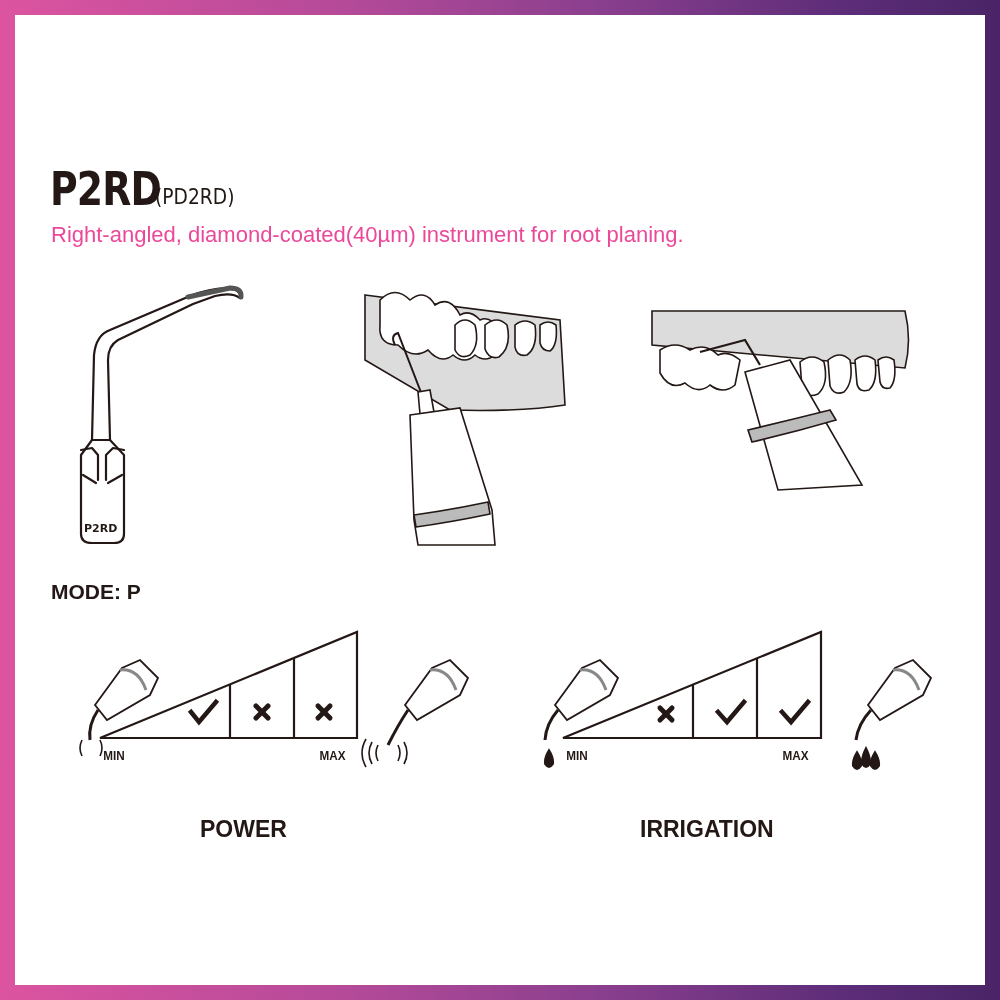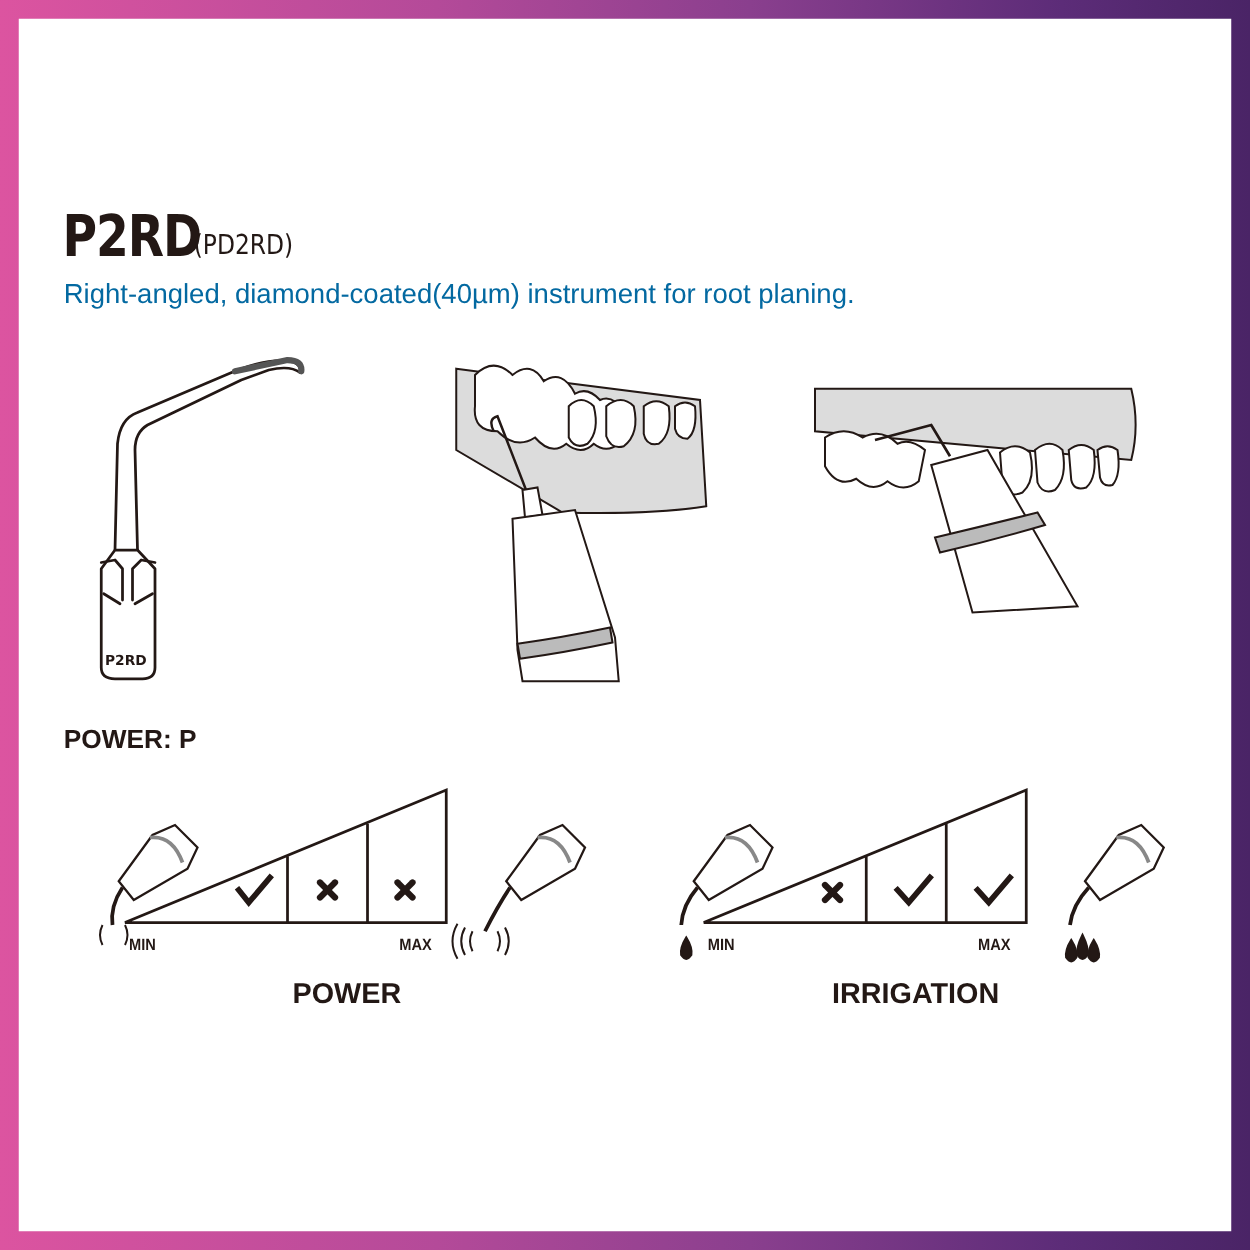--- a/index.html
+++ b/index.html
@@ -5,24 +5,24 @@
   html,body{margin:0;padding:0;}
   body{width:1000px;height:1000px;position:relative;overflow:hidden;
     background:linear-gradient(90deg,#dc54a0 0%,#b44a99 35%,#8a3f8e 60%,#5c2c78 85%,#4a2466 100%);
     font-family:"Liberation Sans",sans-serif;color:#231815;}
   .card{position:absolute;left:15px;top:15px;width:970px;height:970px;background:#fff;}
   .title{position:absolute;left:50px;top:166px;display:flex;align-items:flex-end;}
   .title .main{font-family:"DejaVu Sans",sans-serif;font-weight:bold;font-size:46px;letter-spacing:-1px;
     transform:scaleX(0.82);transform-origin:left bottom;line-height:1;color:#231815;margin-right:-30px;}
   .title .sub{font-family:"DejaVu Sans",sans-serif;font-size:22px;line-height:1;color:#231815;padding-bottom:4px;
     transform:scaleX(0.85);transform-origin:left bottom;}
-  .desc{position:absolute;left:51px;top:222px;font-size:22px;color:#0369a1;}
+  .desc{position:absolute;left:51px;top:222px;font-size:22px;color:#ec4899;}
   .mode{position:absolute;left:51px;top:580px;font-size:21px;font-weight:bold;}
   .svgwrap{position:absolute;left:0;top:0;}
-  .caption{position:absolute;font-weight:bold;font-size:23px;text-align:center;}
+  .caption{position:absolute;font-weight:bold;font-size:23px;text-align:left;margin-top:35px;}
   .tick{position:absolute;font-weight:bold;font-size:13px;transform:scaleX(0.9);}
 </style>
 </head>
 <body>
 
 <div class="card"></div>
 
 <div class="title">
   <span class="main">P2RD</span>
   <span class="sub">(PD2RD)</span>
@@ -120,21 +120,21 @@
   <g stroke="#231815" stroke-width="1.8" fill="#fff">
     <path d="M868,705 L895,668 L913,660 L931,678 L923,695 L880,720 Z"></path>
     <path d="M893,670 Q911,668 919,690" fill="none" stroke="#888" stroke-width="3"></path>
     <path d="M871,710 Q858,724 856,740" fill="none" stroke-width="3"></path>
     <path d="M857,752 Q852,760 853,766 Q857,772 861,766 Q862,760 857,752 Z" fill="#231815"></path>
     <path d="M866,748 Q861,758 862,764 Q866,770 870,764 Q871,758 866,748 Z" fill="#231815"></path>
     <path d="M875,752 Q870,760 871,766 Q875,772 879,766 Q880,760 875,752 Z" fill="#231815"></path>
   </g>
 </svg>
 
-<div class="mode">POWER: P</div>
+<div class="mode">MODE: P</div>
 
 <div class="tick" style="left:102px;top:748px;">MIN</div>
 <div class="tick" style="left:318px;top:748px;">MAX</div>
 <div class="caption" style="left:200px;top:781px;width:155px;">POWER</div>
 
 <div class="tick" style="left:565px;top:748px;">MIN</div>
 <div class="tick" style="left:781px;top:748px;">MAX</div>
 <div class="caption" style="left:640px;top:781px;width:185px;">IRRIGATION</div>
 
 </body></html>

